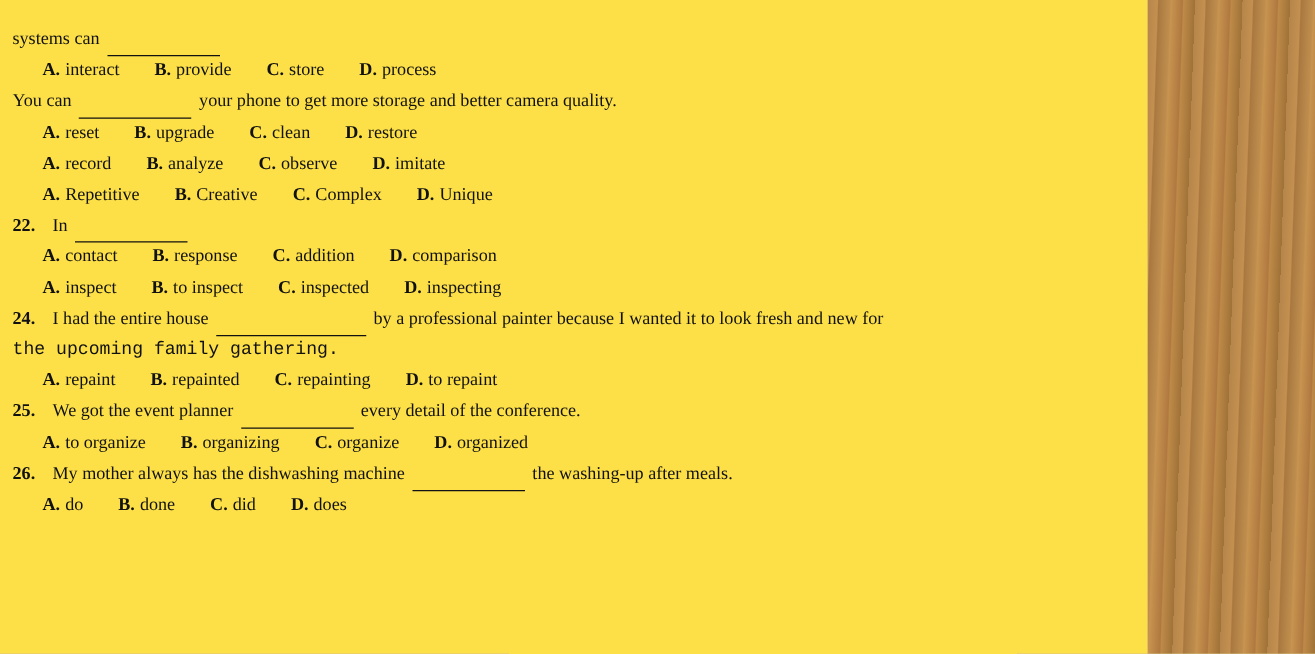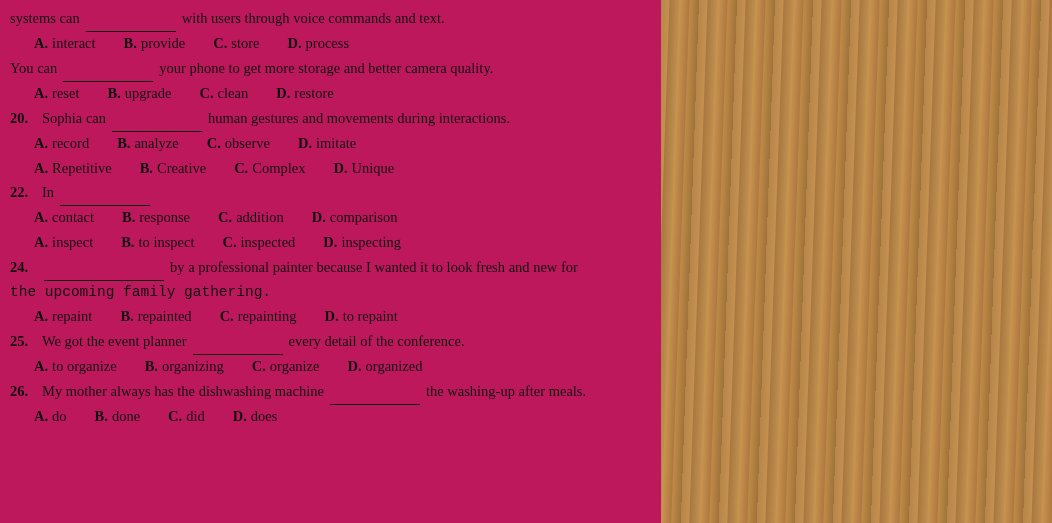--- a/index.html
+++ b/index.html
@@ -5,24 +5,24 @@
     * { margin: 0; padding: 0; box-sizing: border-box; }
     body {
       width: 1052px;
       height: 523px;
       overflow: hidden;
       display: flex;
       font-family: 'Times New Roman', Times, serif;
       background: #c8b89a;
     }
     .paper {
-      background: #be185d;
-      width: 661px;
+      background: #fde047;
+      width: 918px;
       min-height: 100%;
-      padding: 7px 20px 10px 10px;
+      padding: 20px 20px 10px 10px;
       position: relative;
       z-index: 1;
       font-size: 14.5px;
       color: #111;
       line-height: 1.65;
     }
     .wood-bg {
       flex: 1;
       background: repeating-linear-gradient(
         92deg,
@@ -70,21 +70,20 @@
   </style>
 </head>
 <body>
 
 <div class="paper">
 
   <div class="question-line">
     <div class="q-row">
       <span class="q-text">systems can</span>
       <span class="blank">&nbsp;</span>
-      <span class="q-text">with users through voice commands and text.</span>
     </div>
     <div class="options-row">
       <span class="option">
           <span class="opt-label">A.</span>
           <span>interact</span>
         </span>
       <span class="option">
           <span class="opt-label">B.</span>
           <span>provide</span>
         </span>
@@ -119,26 +118,20 @@
           <span>clean</span>
         </span>
       <span class="option">
           <span class="opt-label">D.</span>
           <span>restore</span>
         </span>
     </div>
   </div>
 
   <div class="question-line">
-    <div class="q-row">
-      <span class="q-num">20.</span>
-      <span class="q-text">Sophia can</span>
-      <span class="blank">&nbsp;</span>
-      <span class="q-text">human gestures and movements during interactions.</span>
-    </div>
     <div class="options-row">
       <span class="option">
           <span class="opt-label">A.</span>
           <span>record</span>
         </span>
       <span class="option">
           <span class="opt-label">B.</span>
           <span>analyze</span>
         </span>
       <span class="option">
@@ -216,20 +209,21 @@
       <span class="option">
           <span class="opt-label">D.</span>
           <span>inspecting</span>
         </span>
     </div>
   </div>
 
   <div class="question-line">
     <div class="q-row">
       <span class="q-num">24.</span>
+      <span class="q-text">I had the entire house</span>
       <span class="blank" style="min-width:120px;">&nbsp;</span>
       <span class="q-text">by a professional painter because I wanted it to look fresh and new for</span>
     </div>
     <div class="q-row" style="margin-left:0;font-family:Liberation Mono, monospace;">
       <span class="q-text">the upcoming family gathering.</span>
     </div>
     <div class="options-row">
       <span class="option">
           <span class="opt-label">A.</span>
           <span>repaint</span>

